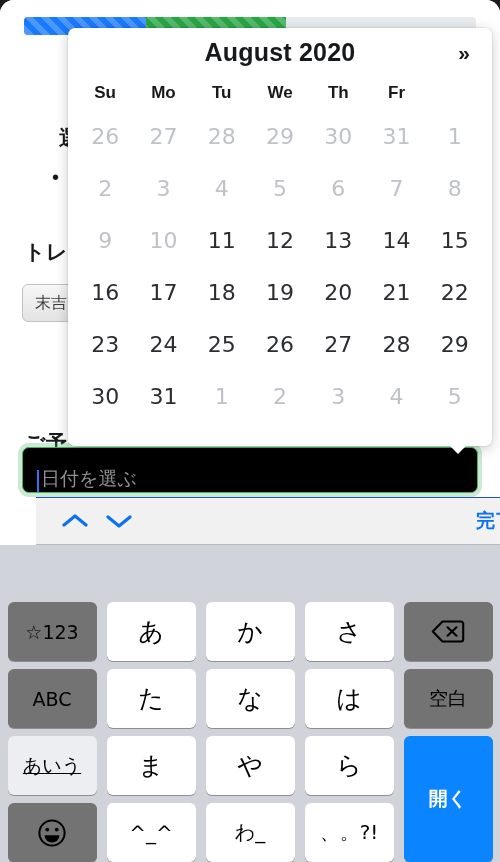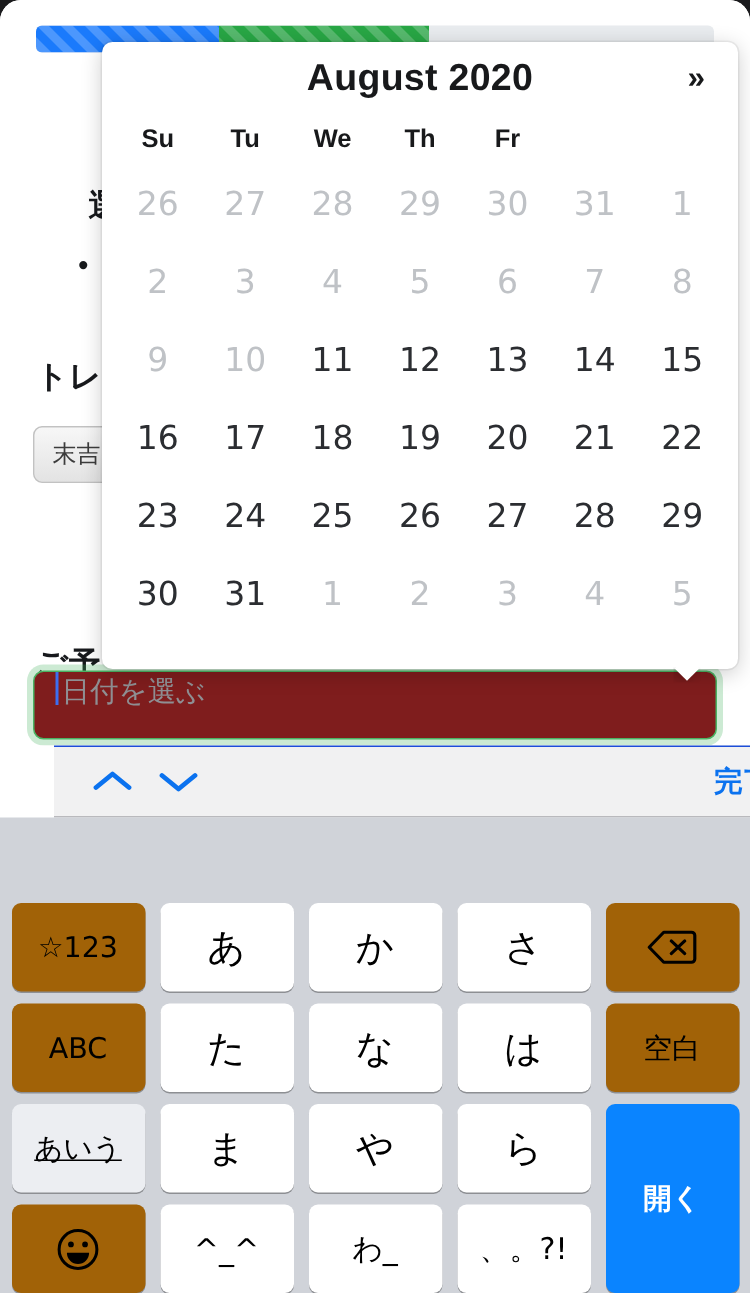--- a/index.html
+++ b/index.html
@@ -95,25 +95,25 @@
     color: #3c3c3c;
     white-space: nowrap;
     overflow: hidden;
   }
 
   
   .date-field {
     position: absolute;
     left: 22px; top: 447px;
     width: 456px; height: 46px;
-    background: #7f1d1d;
+    background: #000000;
     border: 1px solid #4bb263;
     border-radius: 7px;
     box-shadow: 0 0 0 4px rgba(72,180,97,.28);
-    display: flex; align-items: flex-start;
+    display: flex; align-items: flex-end;
     padding-left: 14px;
     overflow: hidden;
   }
   .caret {
     width: 2px; height: 22px;
     background: #3c6ef0;
     margin-right: 2px;
     flex: none;
   }
   .date-ph {
@@ -246,21 +246,21 @@
     margin: 4px 5px;
     border-radius: 6px;
     display: flex; align-items: center; justify-content: center;
     font-family: "DejaVu Sans", sans-serif;
     font-size: 25px;
     color: #000000;
     box-shadow: 0 1px 0 rgba(0,0,0,.32);
     user-select: none;
   }
   .key.char   { background: #ffffff; }
-  .key.fn     { background: #a16207; font-size: 19px; }
+  .key.fn     { background: #737373; font-size: 19px; }
   .key.fn-lit { background: #eceef2; font-size: 19px; text-decoration: underline; }
   .key.go     { background: #0a84ff; color: #ffffff; font-size: 19px; font-weight: bold; }
   .key.small  { font-size: 20px; }
   .key span   { pointer-events: none; }
   .key.go-span { grid-row: span 2; }
 
   .del-icon { display: block; }
 </style>
 </head>
 <body>
@@ -296,20 +296,21 @@
   <div id="datepicker">
     <div class="tail"></div>
 
     <div class="dp-header">
       <div class="dp-title">August 2020</div>
       <div class="dp-next">»</div>
     </div>
 
     <div class="dp-dow-row" id="dow-row">
         <div class="dp-dow">Su</div>
+        <div class="dp-dow">Mo</div>
         <div class="dp-dow">Tu</div>
         <div class="dp-dow">We</div>
         <div class="dp-dow">Th</div>
         <div class="dp-dow">Fr</div>
       </div>
     <div id="weeks">
         <div class="dp-week">
           <div class="dp-day muted">26</div>
           <div class="dp-day muted">27</div>
           <div class="dp-day muted">28</div>

